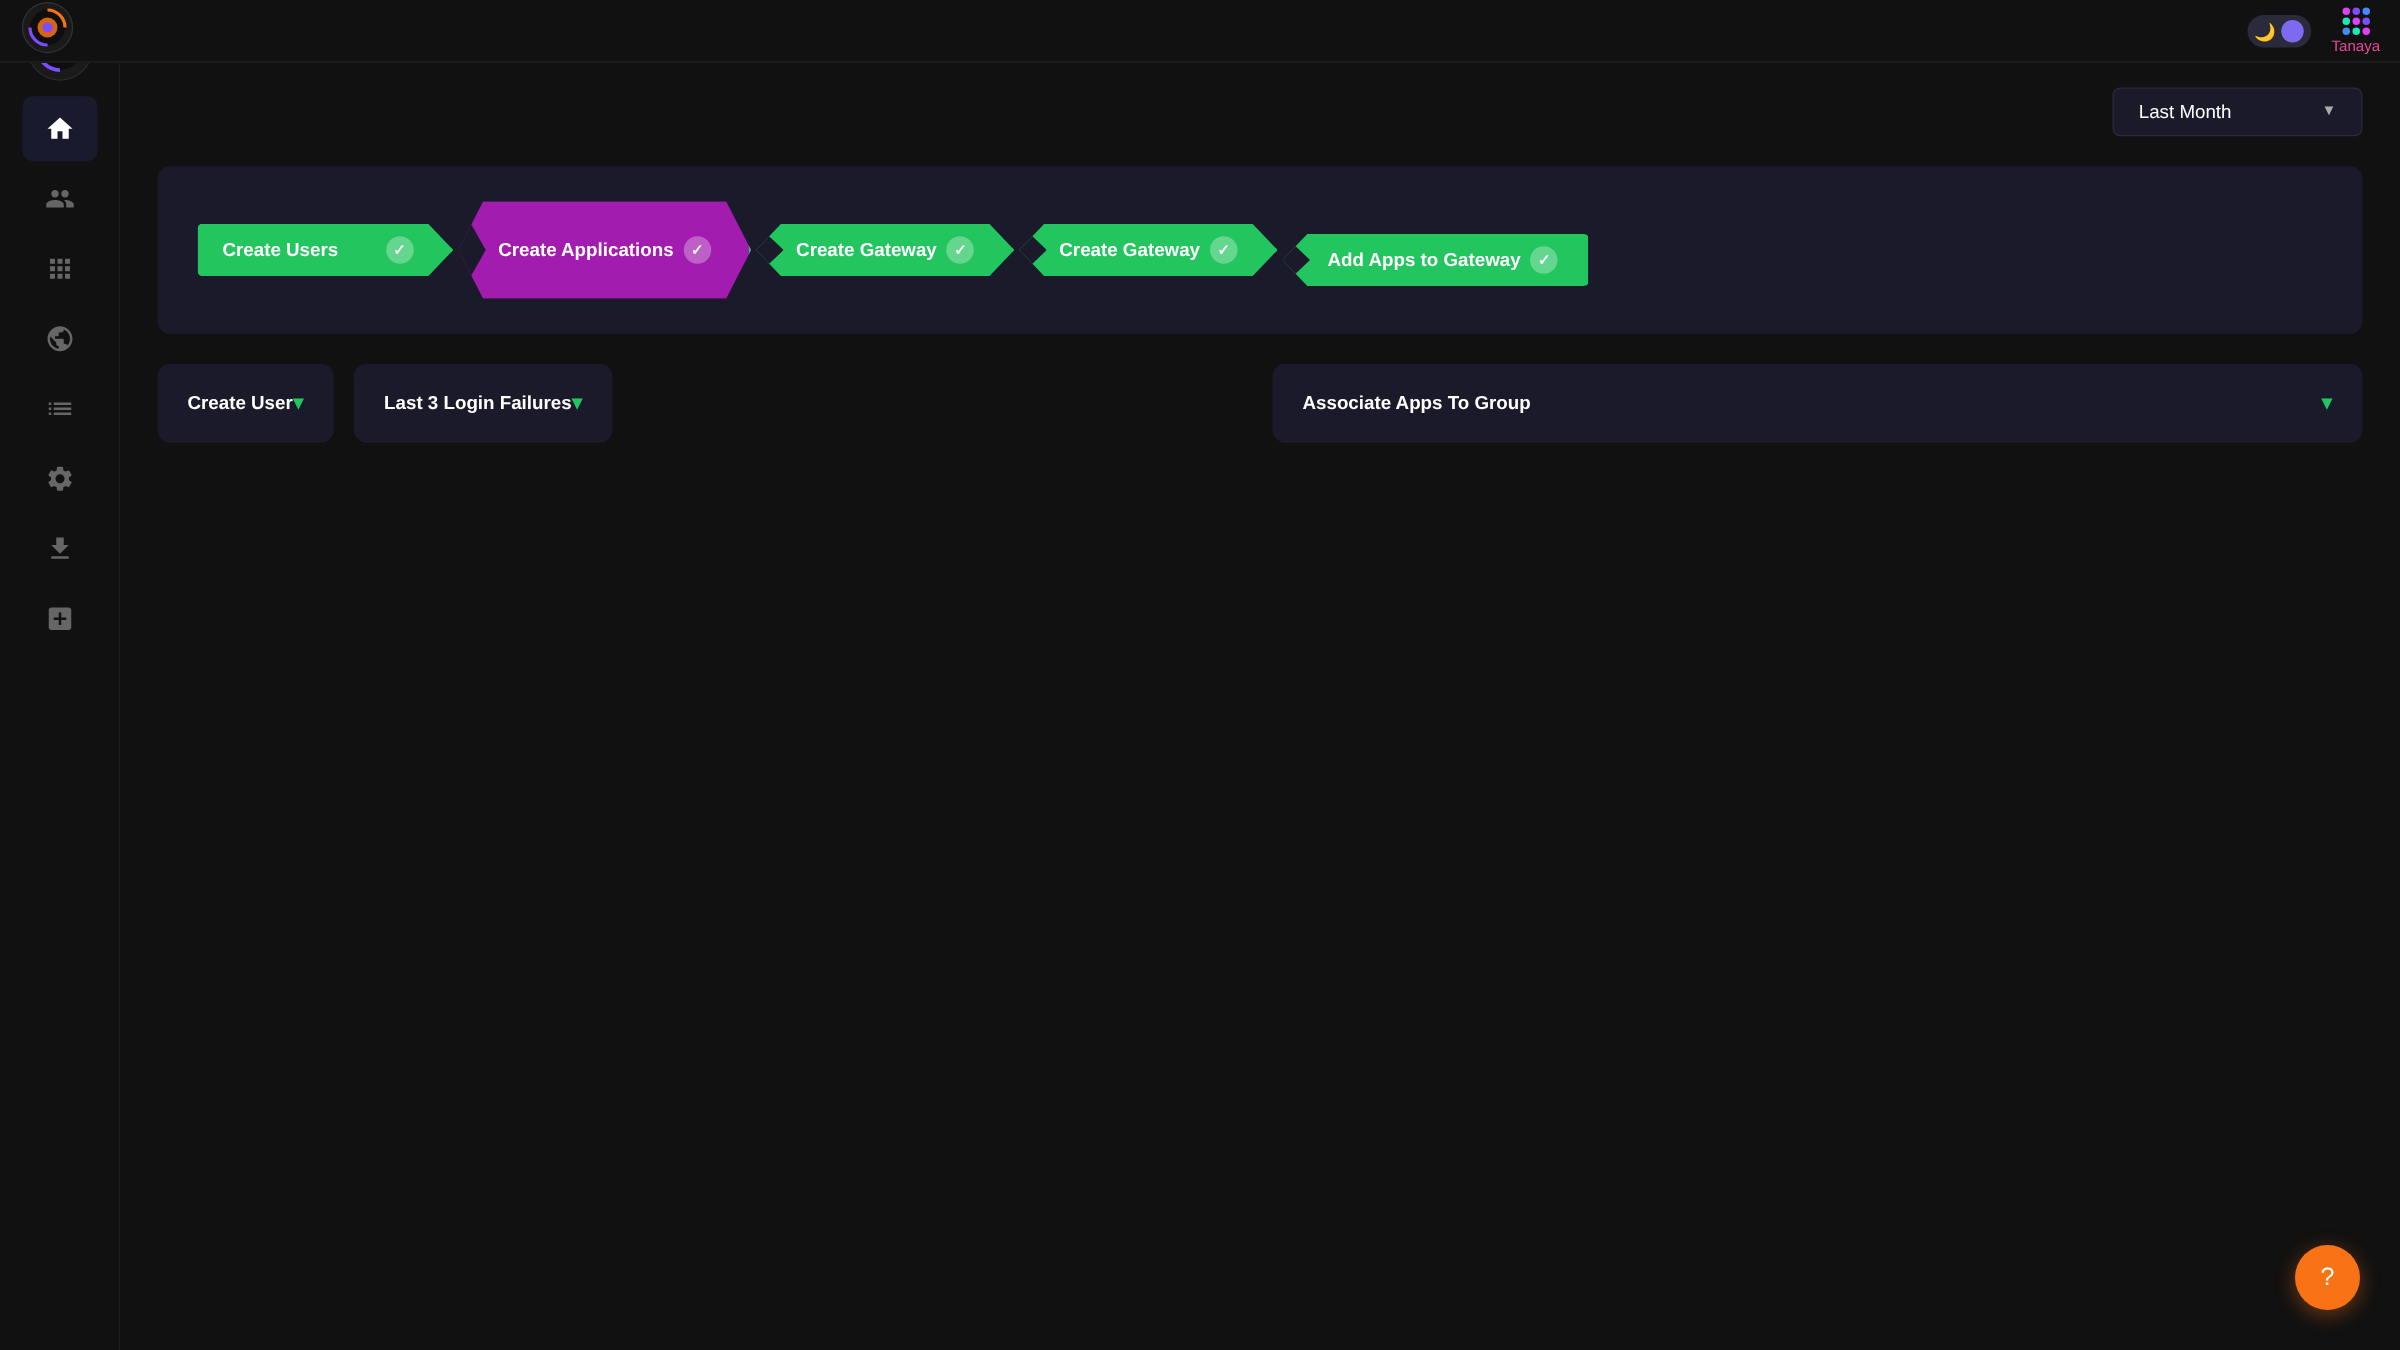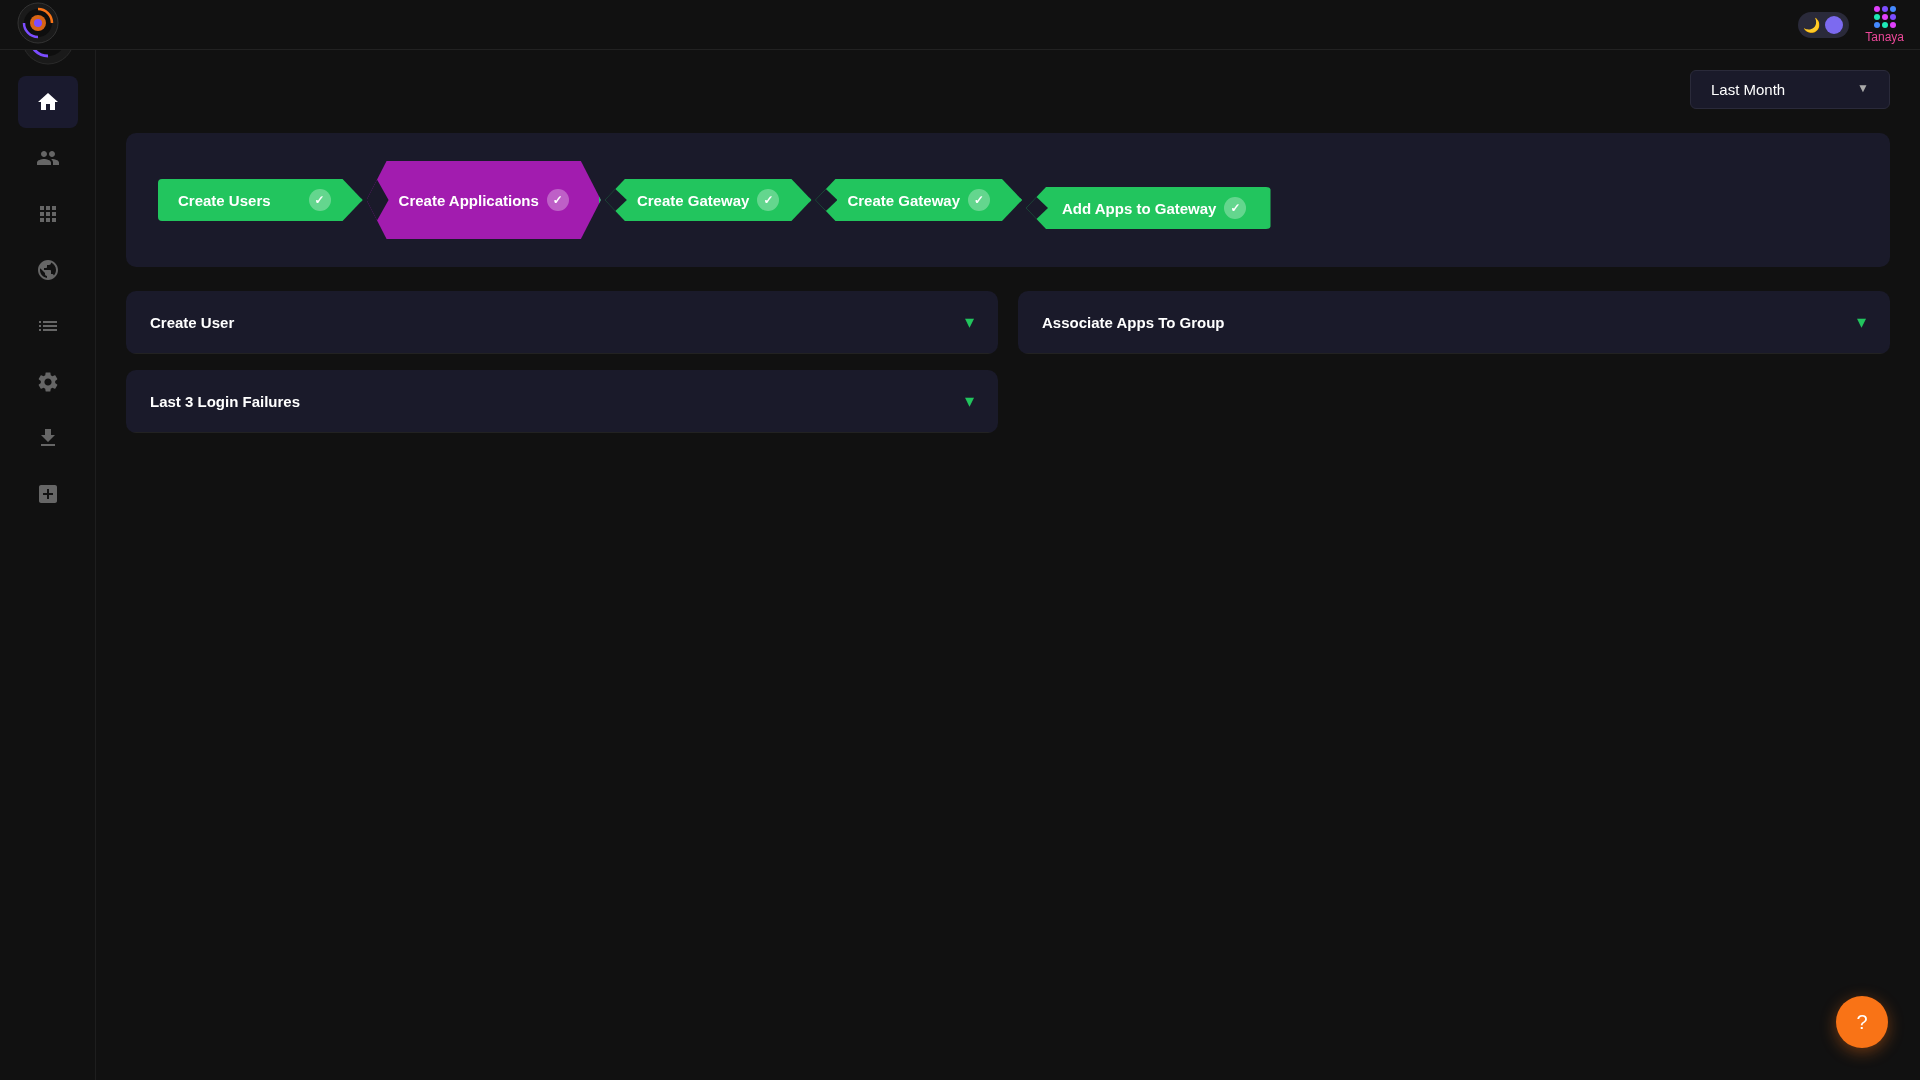--- a/index.html
+++ b/index.html
@@ -274,21 +274,20 @@
     }
 
     .card-chevron {
       color: #22c55e;
       font-size: 18px;
     }
 
     
     .left-column {
       display: flex;
-      flex-direction: column;
       gap: 16px;
     }
 
     
     .help-btn {
       position: fixed;
       bottom: 32px;
       right: 32px;
       width: 52px;
       height: 52px;

